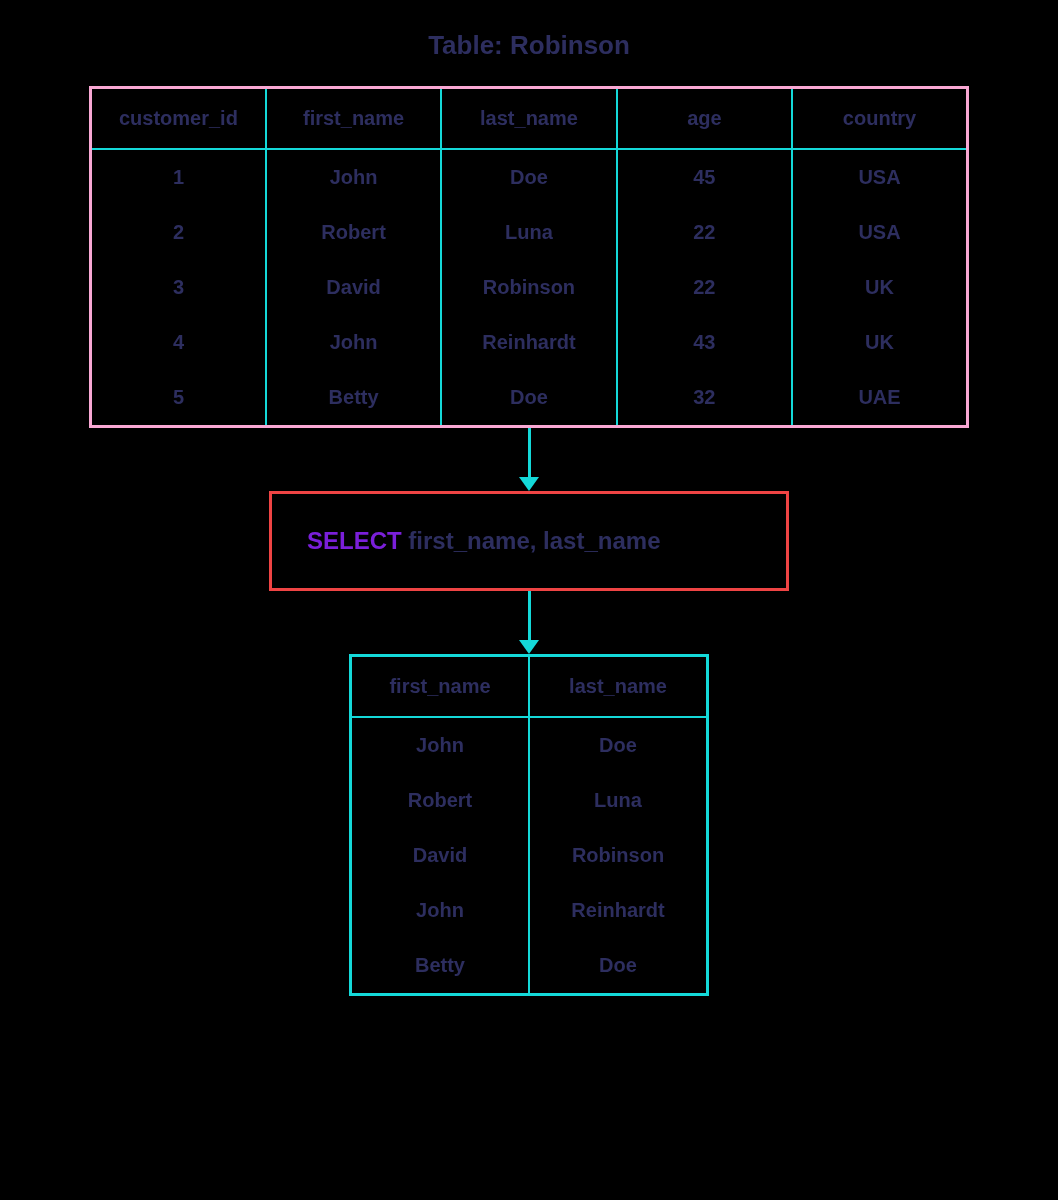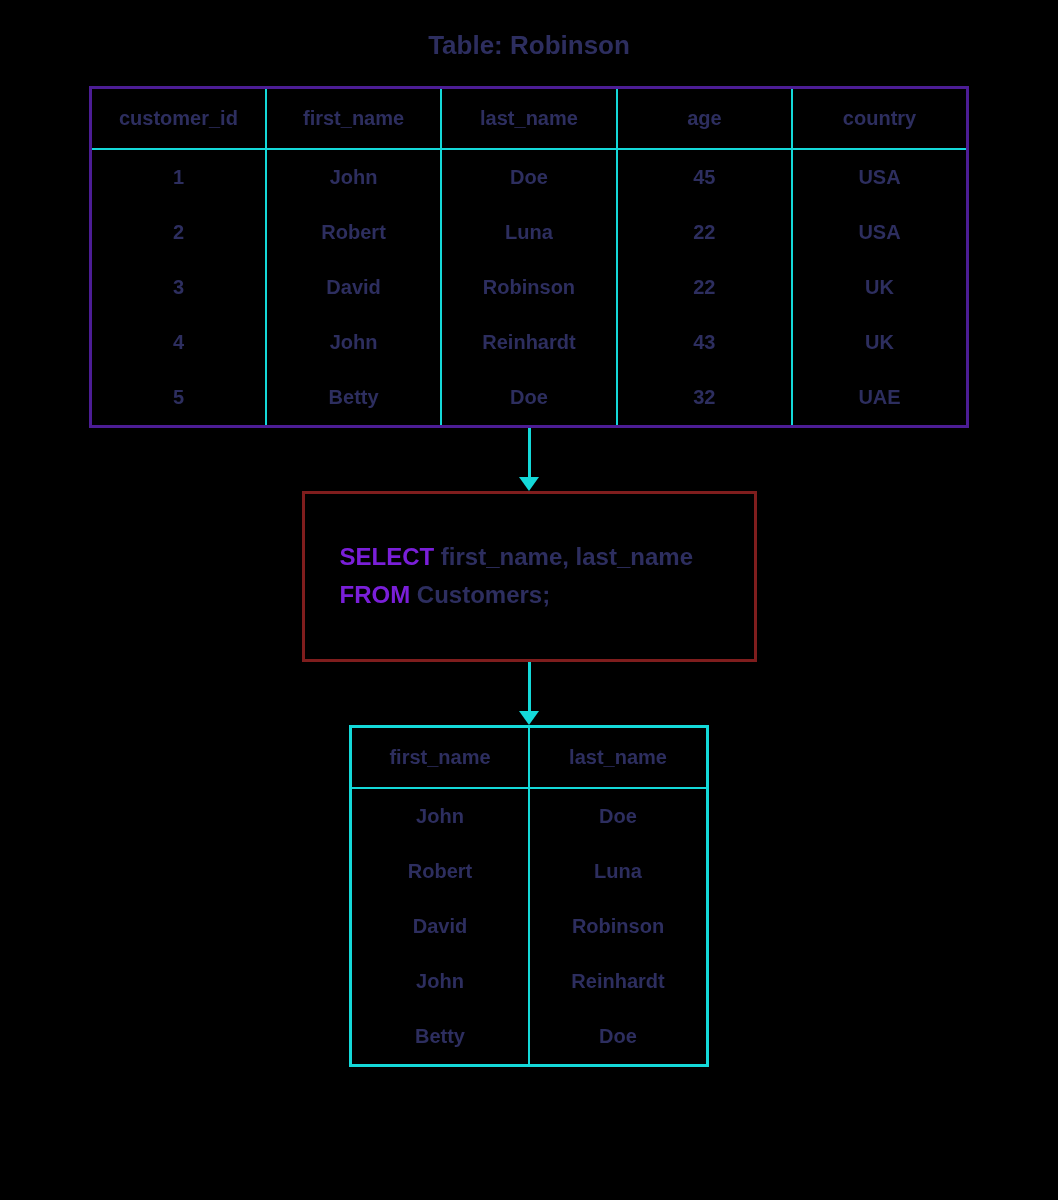--- a/index.html
+++ b/index.html
@@ -17,21 +17,21 @@
       align-items: center;
       padding-top: 30px;
     }
     .title {
       color: #2d2e5f;
       font-size: 26px;
       font-weight: 700;
       margin-bottom: 25px;
     }
     .table-source {
-      border: 3px solid #4c1d95;
+      border: 3px solid #f9a8d4;
       width: 880px;
       border-collapse: collapse;
     }
     .table-source th {
       border: 2px solid #14d9d9;
       color: #2d2e5f;
       font-size: 20px;
       font-weight: 600;
       padding: 18px 0;
       text-align: center;
@@ -58,23 +58,23 @@
     }
     .arrow-head {
       width: 0;
       height: 0;
       border-left: 10px solid transparent;
       border-right: 10px solid transparent;
       border-top: 14px solid #14d9d9;
       margin-top: -1px;
     }
     .query-box {
-      border: 3px solid #7f1d1d;
-      width: 455px;
-      padding: 44px 35px;
+      border: 3px solid #ef4444;
+      width: 520px;
+      padding: 28px 35px;
     }
     .query-line {
       color: #2d2e5f;
       font-size: 24px;
       font-weight: 600;
       line-height: 1.6;
     }
     .keyword {
       color: #7a1fd9;
       font-weight: 700;
@@ -159,23 +159,20 @@
 
 <div class="arrow-container">
   <div class="arrow-line"></div>
   <div class="arrow-head"></div>
 </div>
 
 <div class="query-box">
   <div class="query-line">
     <span class="keyword">SELECT</span><span> first_name, last_name</span>
   </div>
-  <div class="query-line">
-    <span class="keyword">FROM</span><span> Customers;</span>
-  </div>
 </div>
 
 <div class="arrow-container">
   <div class="arrow-line"></div>
   <div class="arrow-head"></div>
 </div>
 
 <table class="table-result">
   <thead>
     <tr>

